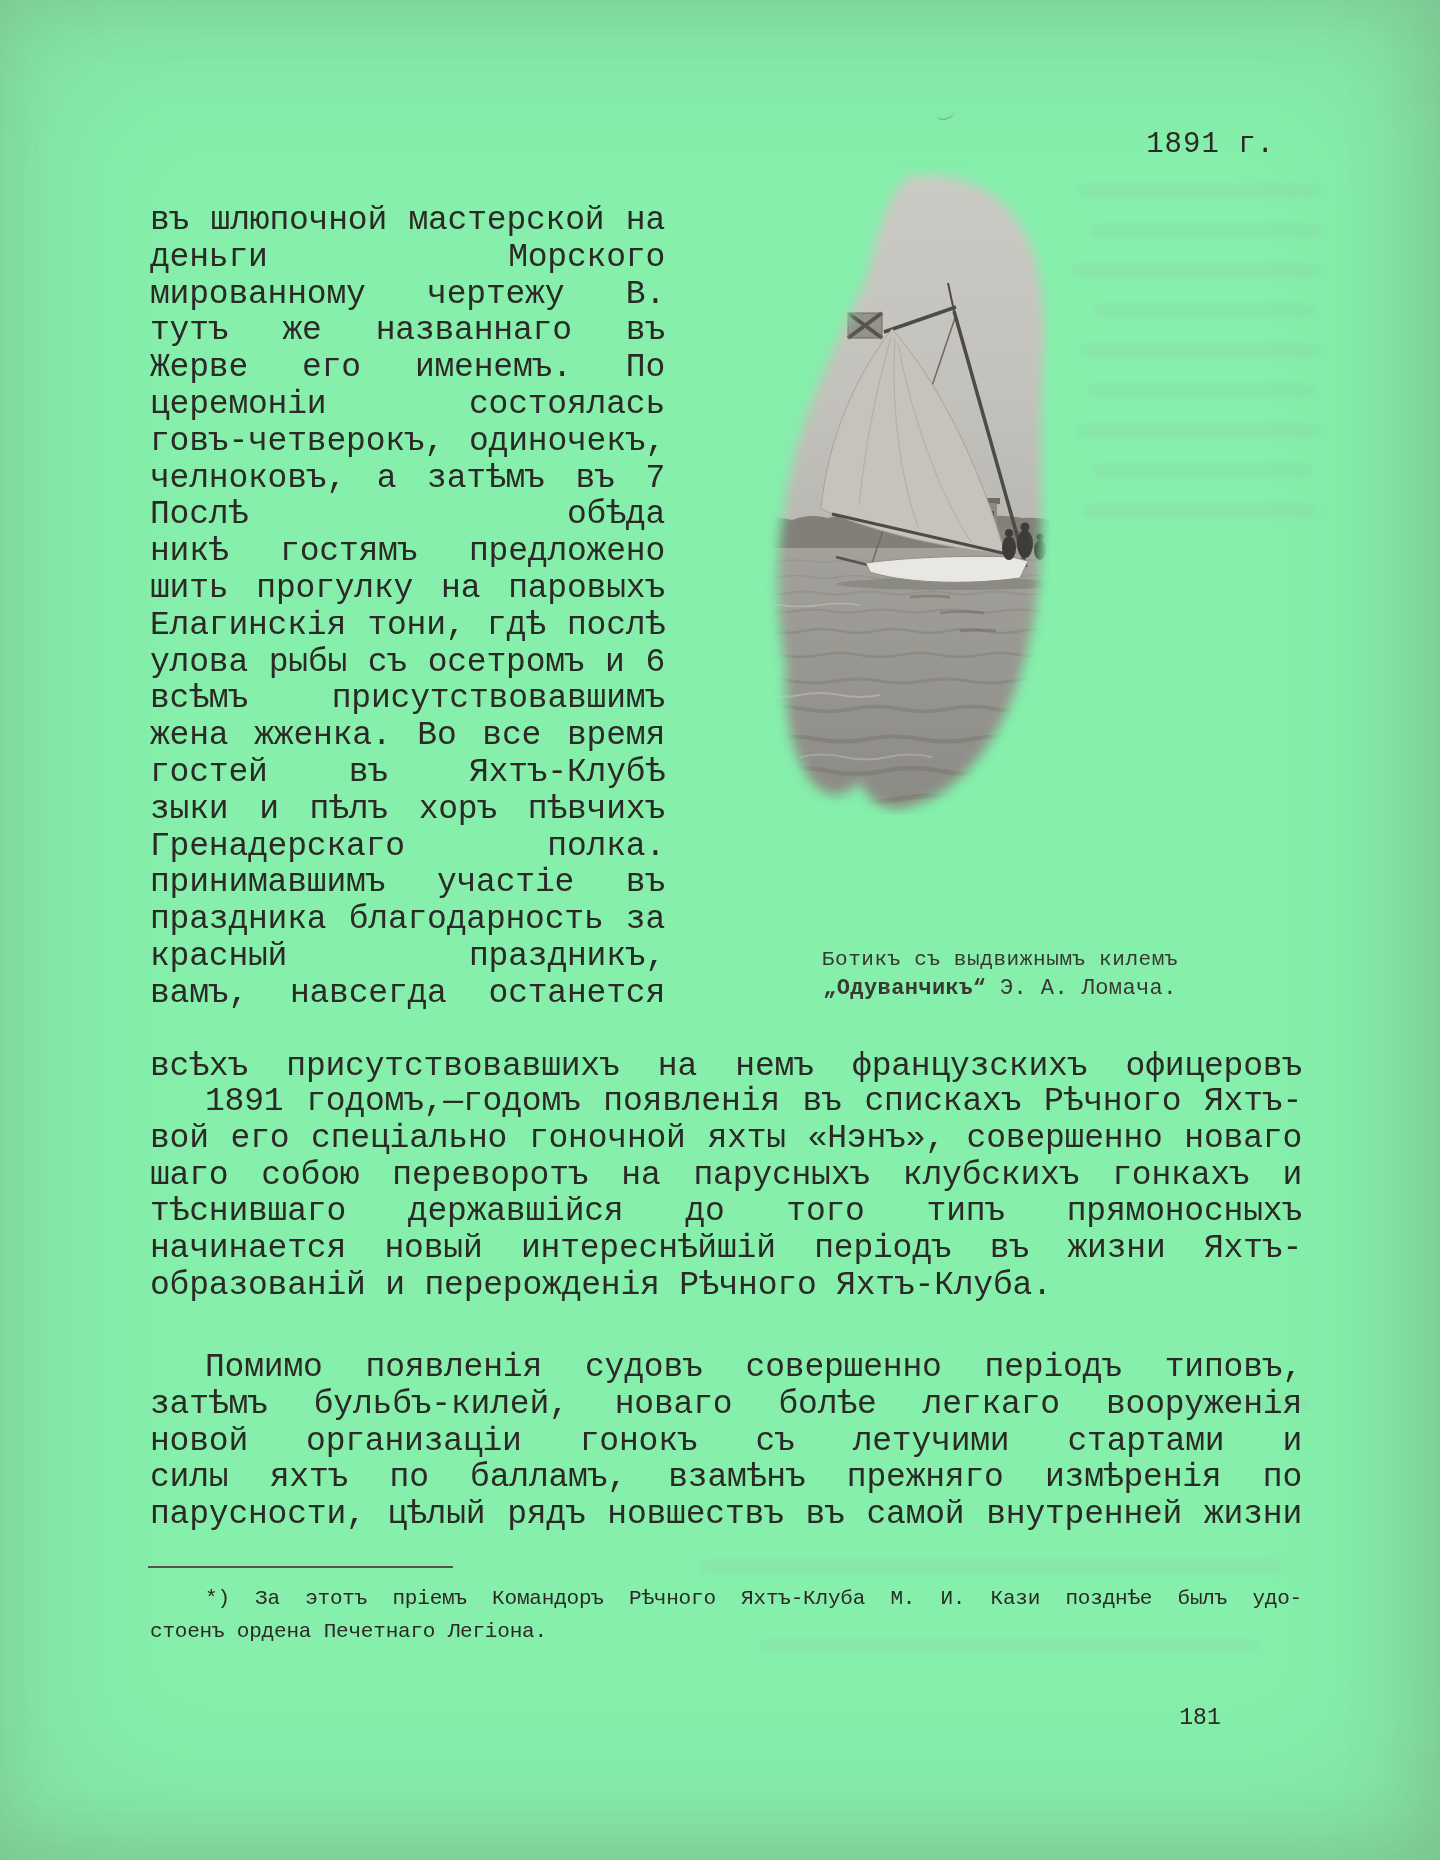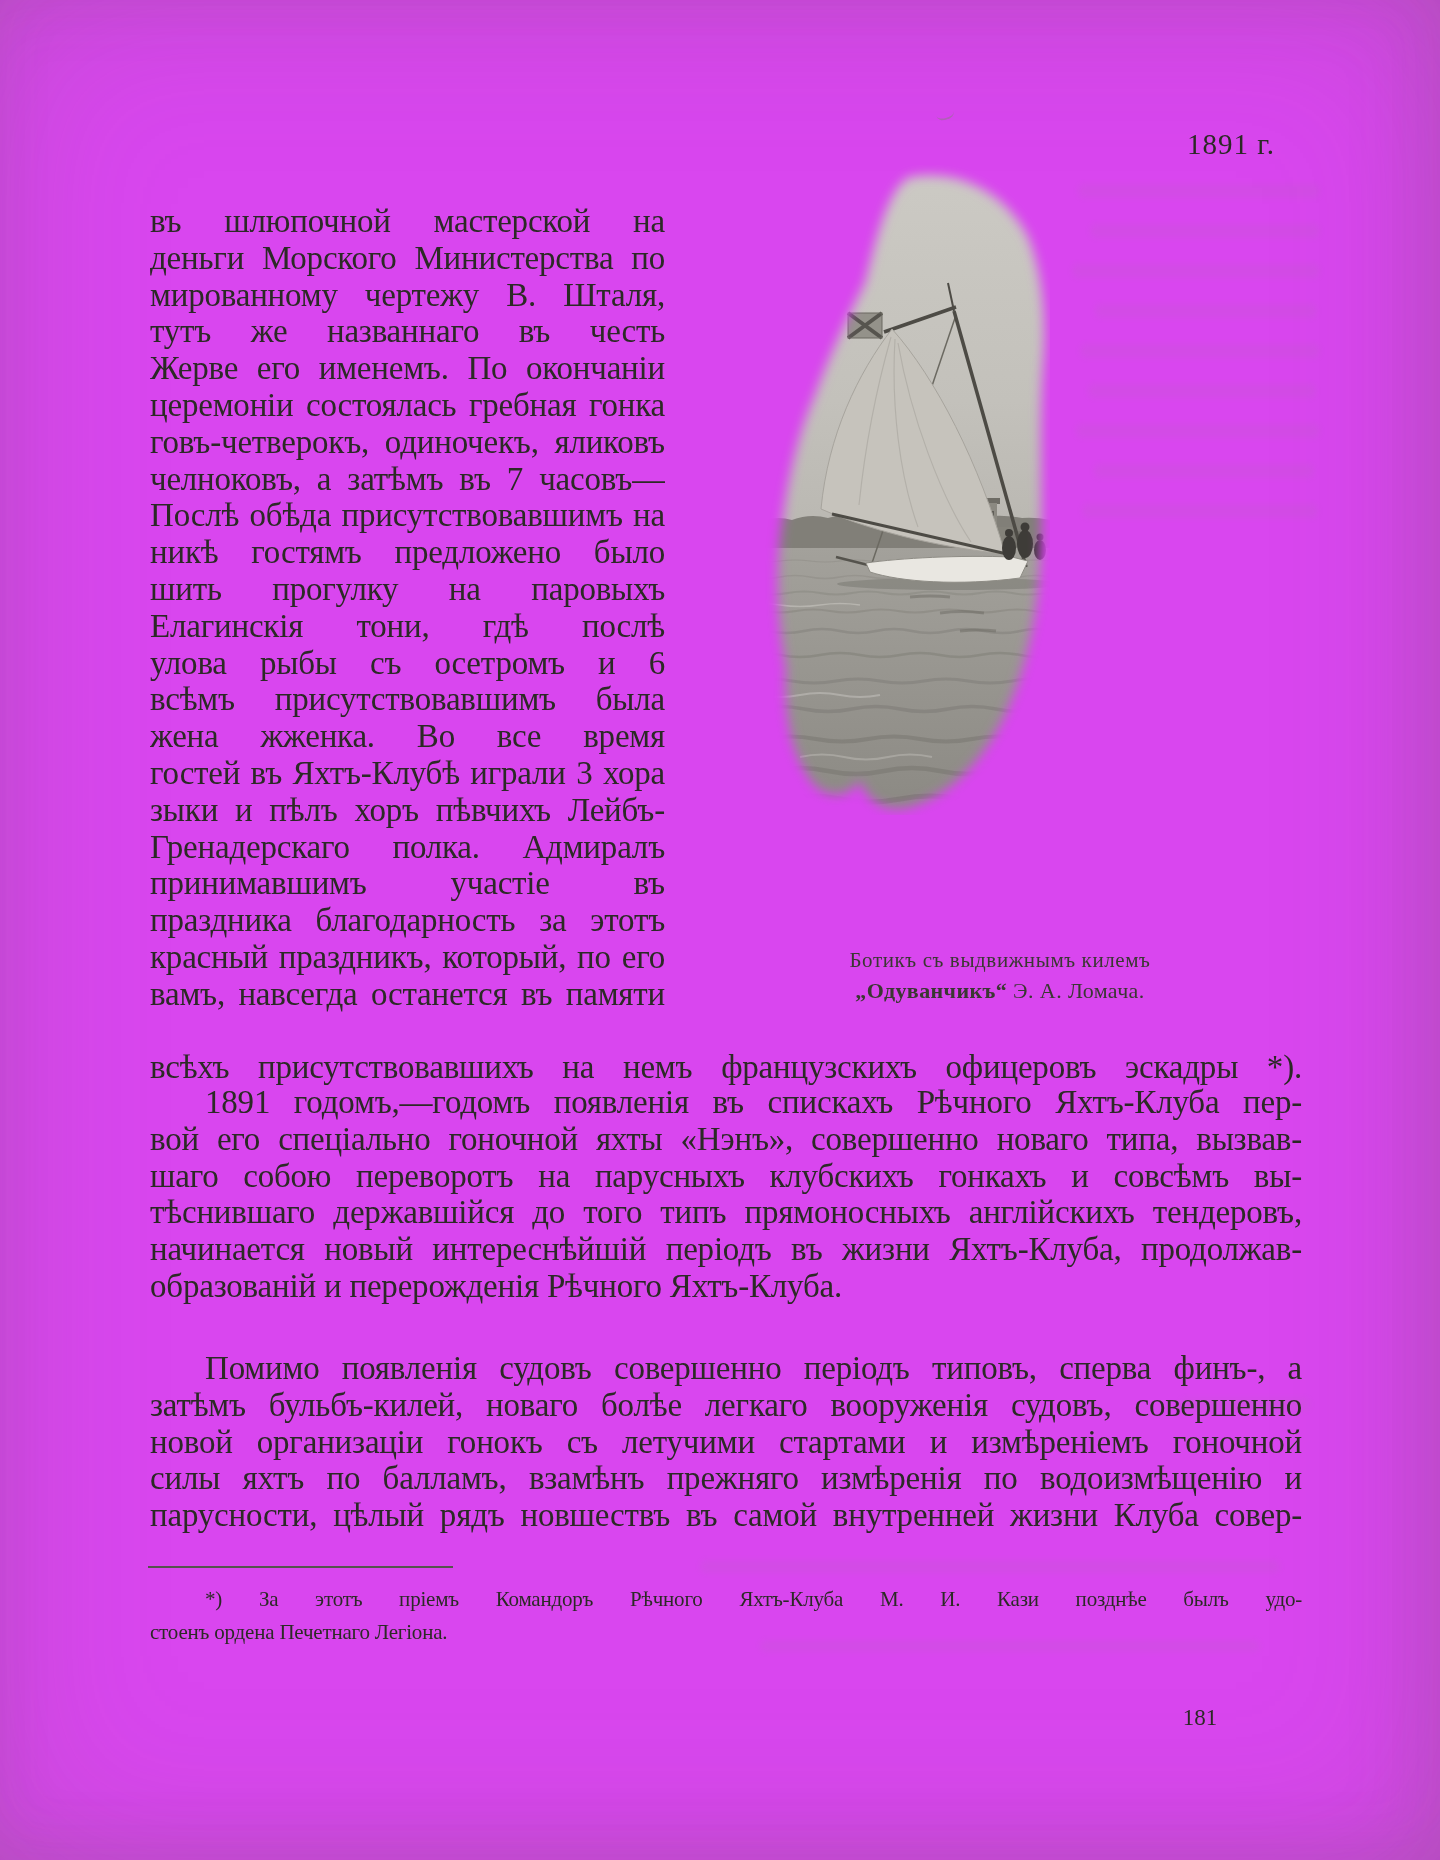--- a/index.html
+++ b/index.html
@@ -1,20 +1,20 @@
 <!DOCTYPE html>
 <html><head>
 <meta charset="utf-8">
 <style>
   html,body{margin:0;padding:0;}
   body{background:#cfcdc9;}
   .page{
     position:relative;width:1440px;height:1860px;overflow:hidden;
-    background:#d946ef;
-    font-family:Liberation Serif, serif;
+    background:#86efac;
+    font-family:Liberation Mono, monospace;
     color:#2c2a26;
   }
   .page::after{
     content:"";position:absolute;inset:0;pointer-events:none;
     box-shadow:inset 0 0 170px rgba(105,100,88,.22), inset -30px 0 70px rgba(105,100,88,.10), inset 0 -20px 60px rgba(105,100,88,.08);
   }
   .ln{
     font-size:33px;line-height:36.8px;height:36.8px;overflow:hidden;
     text-align:justify;text-align-last:justify;letter-spacing:-0.2px;
   }

